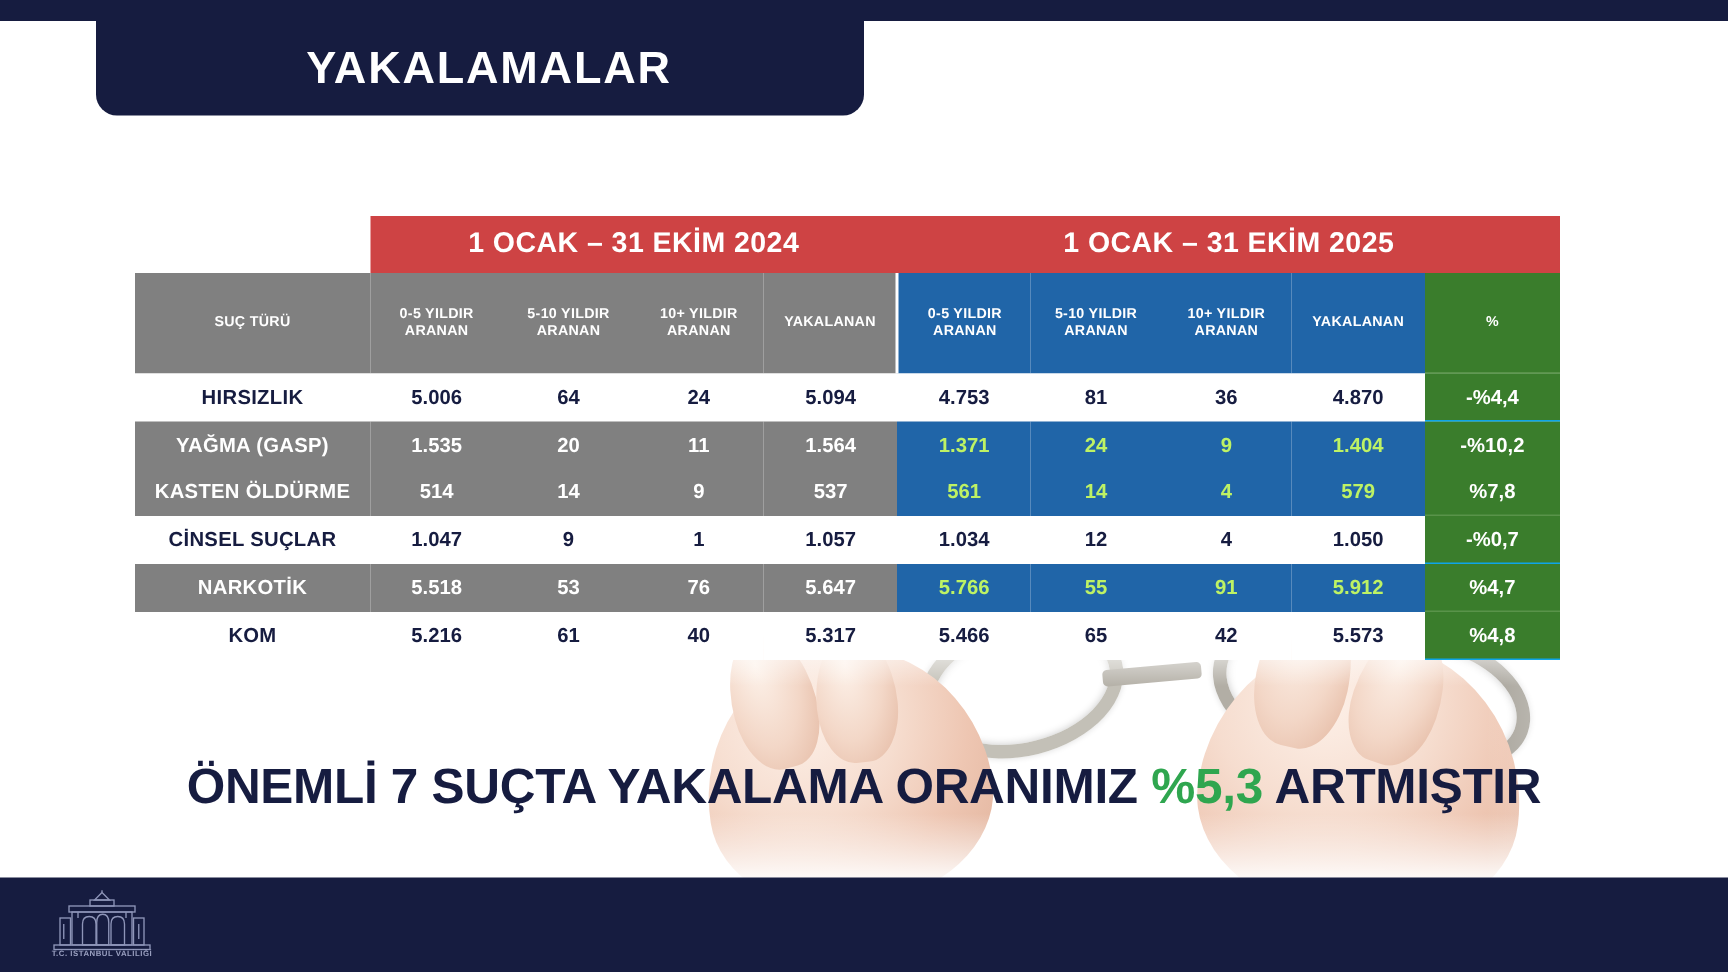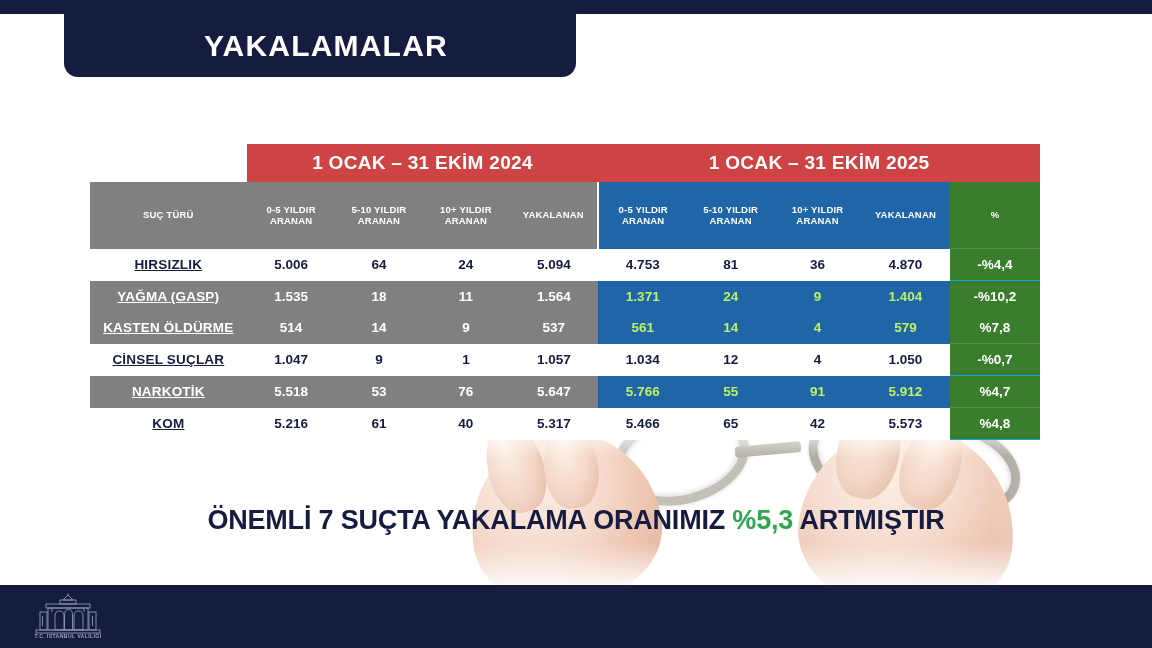--- a/index.html
+++ b/index.html
@@ -143,42 +143,41 @@
   th.h-gray.last-gray { border-right: 2px solid #ffffff; }
   th.h-blue.last-blue { border-right: 0; }
 
   
   tr.body-row td { height: 31px; font-size: 13.5px; font-weight: bold; }
   td.label {
     text-align: left;
     padding-left: 12px;
     font-size: 13.5px;
     letter-spacing: .2px;
-    text-decoration: underline;
   }
   
   tr.row-white td.d-old   { background: #ffffff; color: #161C40; }
   tr.row-white td.d-new   { background: #ffffff; color: #161C40; }
   tr.row-white td.label   { background: #ffffff; color: #161C40; }
   
   tr.row-shade td.label   { background: #808080; color: #ffffff; }
   tr.row-shade td.d-old   { background: #808080; color: #ffffff; }
   tr.row-shade td.d-new   { background: #2065A8; color: #bef264; }
 
   td.pct { background: #3A7D2C; color: #ffffff; font-size: 13.5px; font-weight: bold; }
   tr.row-white td.pct { border-top: 1px solid #59934a; border-bottom: 1px solid #0ea5e9; }
 
   
   #headline {
     position: absolute;
     left: 0; top: 505px;
     width: 1152px;
     text-align: center;
     z-index: 6;
-    font-size: 27px;
+    font-size: 33px;
     font-weight: bold;
     color: #161C40;
     letter-spacing: -0.2px;
     white-space: nowrap;
   }
   #headline .hl-accent { color: #2FA64F; }
 
   
   #footer-bar {
     position: absolute;
@@ -270,21 +269,21 @@
           <td class="d-old">5.094</td>
           <td class="d-new">4.753</td>
           <td class="d-new">81</td>
           <td class="d-new">36</td>
           <td class="d-new">4.870</td>
           <td class="pct">-%4,4</td>
         </tr>
         <tr class="body-row row-shade">
           <td class="label">YAĞMA (GASP)</td>
           <td class="d-old">1.535</td>
-          <td class="d-old">18</td>
+          <td class="d-old">20</td>
           <td class="d-old">11</td>
           <td class="d-old">1.564</td>
           <td class="d-new">1.371</td>
           <td class="d-new">24</td>
           <td class="d-new">9</td>
           <td class="d-new">1.404</td>
           <td class="pct">-%10,2</td>
         </tr>
         <tr class="body-row row-shade">
           <td class="label">KASTEN ÖLDÜRME</td>

